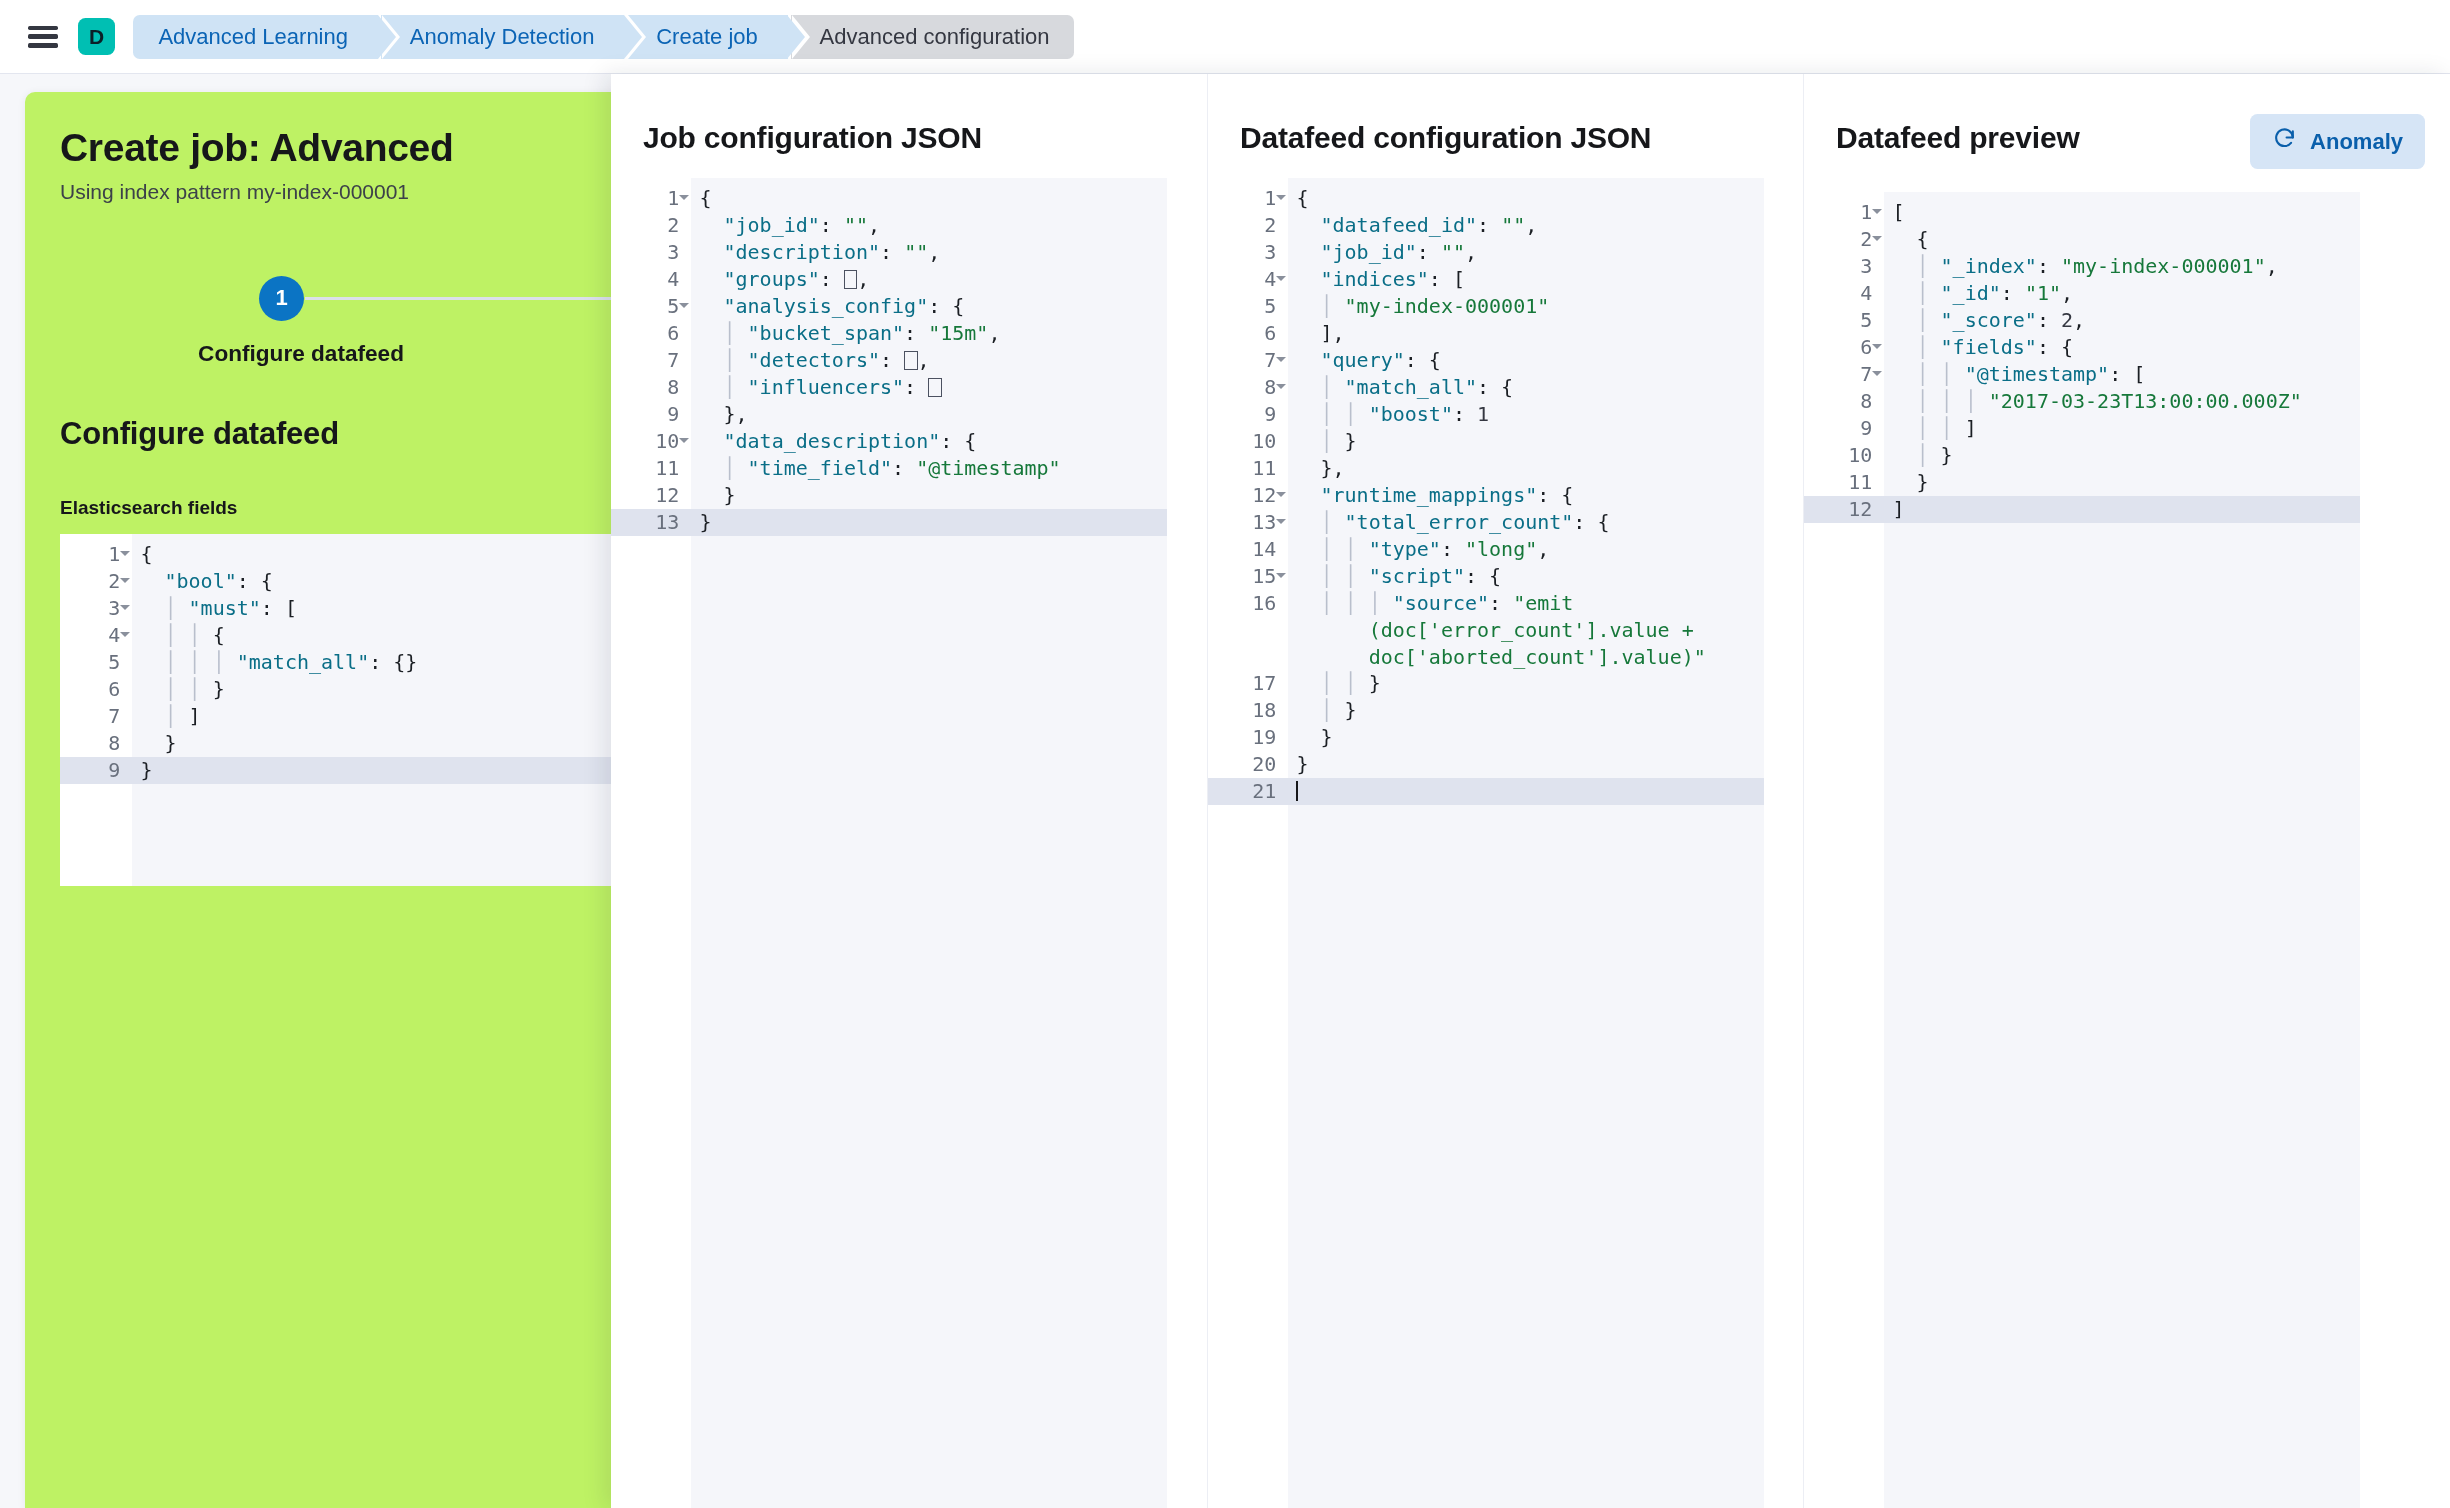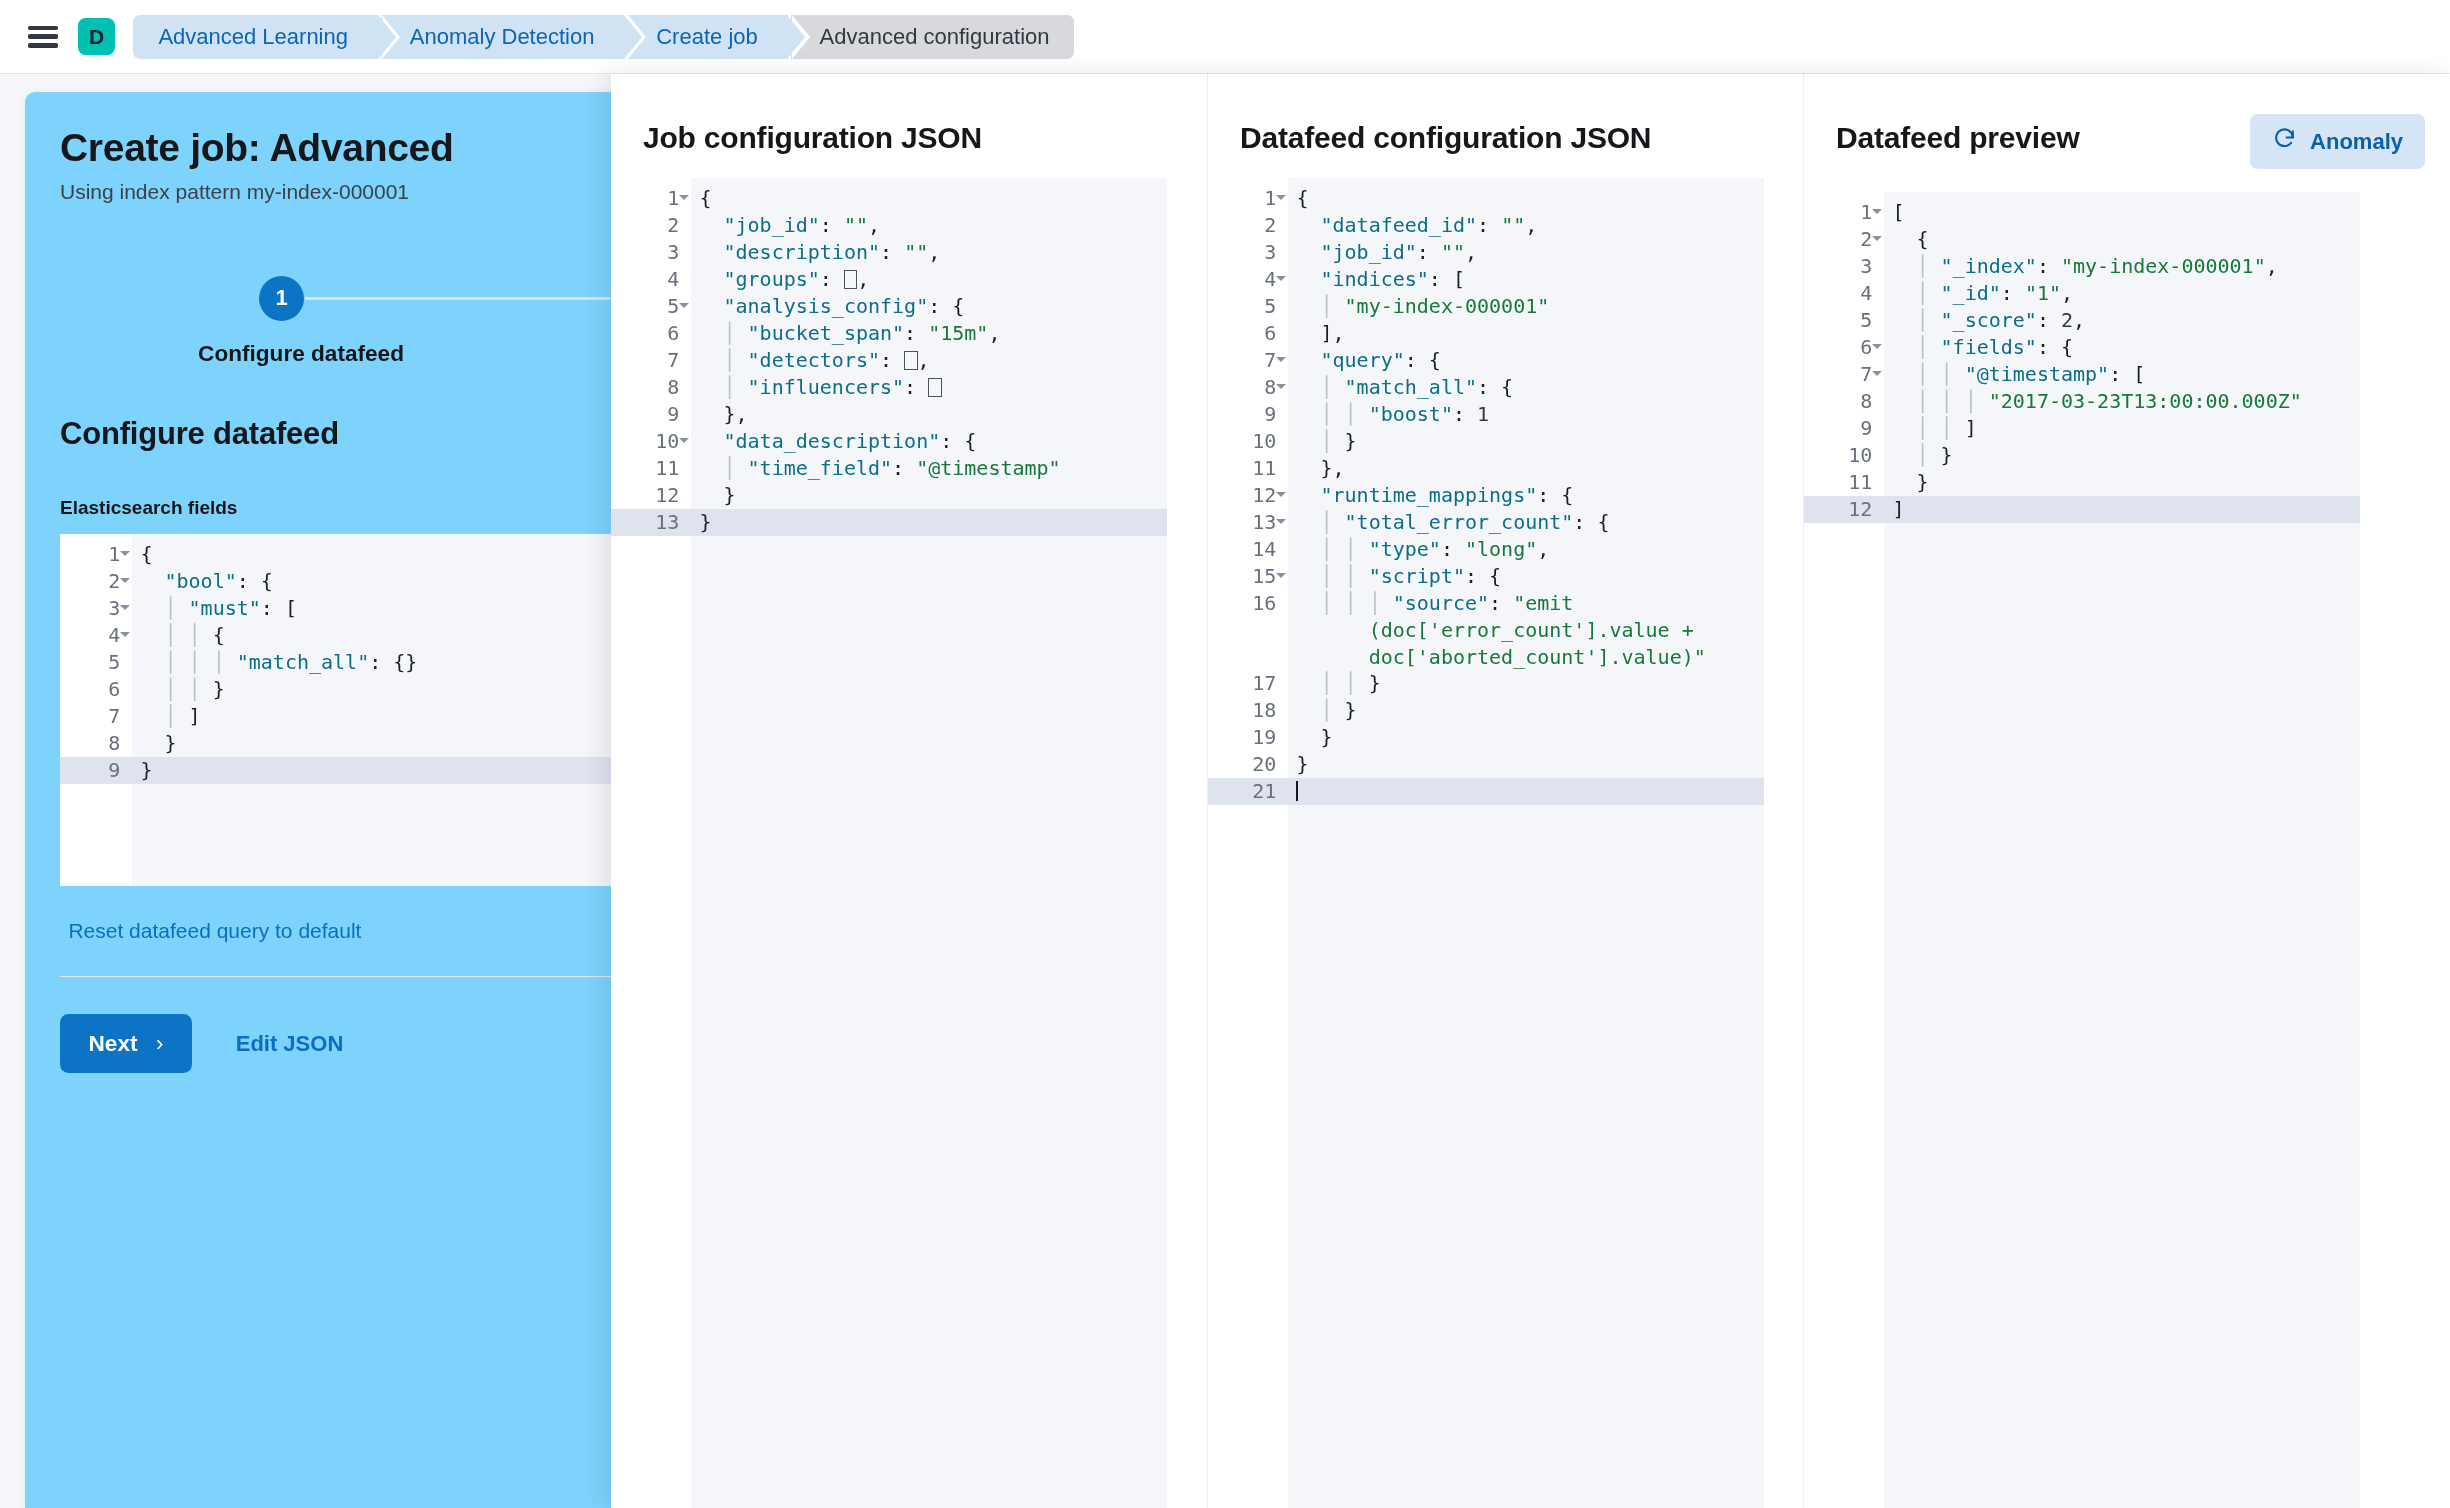--- a/index.html
+++ b/index.html
@@ -57,21 +57,21 @@
     background: #d7d9dd; color: #343741; cursor: default;
     border-top-right-radius: 6.7px; border-bottom-right-radius: 6.7px;
     padding-right: 25px;
   }
   .crumb.current::after, .crumb.current::before { display: none; }
 
   
   .page-card {
     position: absolute; left: 25px; top: 92px;
     width: 888px; height: 1417px;
-    background: #7dd3fc;
+    background: #bef264;
     border-radius: 10px 10px 0 0;
     box-shadow: 0 1.7px 8.4px rgba(30,40,60,.07);
     overflow: hidden;
     padding: 35px 0 0 0;
   }
   .pc-inner { padding: 0 35px; }
   .page-title {
     font-size: 39px; font-weight: 700; color: #16171a;
     letter-spacing: -0.3px; line-height: 1.1;
   }
@@ -268,31 +268,20 @@
         <div class="cl" style="height: 27px;"><span class="guide">  │ </span><span class="k">"must"</span><span class="p">: [</span></div>
         <div class="cl" style="height: 27px;"><span class="guide">  │ │ </span><span class="p">{</span></div>
         <div class="cl" style="height: 27px;"><span class="guide">  │ │ │ </span><span class="k">"match_all"</span><span class="p">: {}</span></div>
         <div class="cl" style="height: 27px;"><span class="guide">  │ │ </span><span class="p">}</span></div>
         <div class="cl" style="height: 27px;"><span class="guide">  │ </span><span class="p">]</span></div>
         <div class="cl" style="height: 27px;"><span class="p">  }</span></div>
         <div class="cl cur" style="height: 27px;"><span class="p">}</span></div>
       </div>
   </div>
 
-  <div class="pc-inner">
-    <div class="link-btn reset-link">Reset datafeed query to default</div>
-    <div class="hr"></div>
-    <div class="btn-row">
-      <button class="btn-primary">
-        <span>Next</span>
-        <span class="chev">›</span>
-      </button>
-      <span class="link-btn edit-json-link">Edit JSON</span>
-    </div>
-  </div>
 </div>
 
 <div class="flyout">
   <div class="flyout-body">
 
     <div class="panel p1">
       <div class="panel-head">
         <div class="panel-title">Job configuration JSON</div>
       </div>
       <div class="editor panel-editor" id="editor-0">

